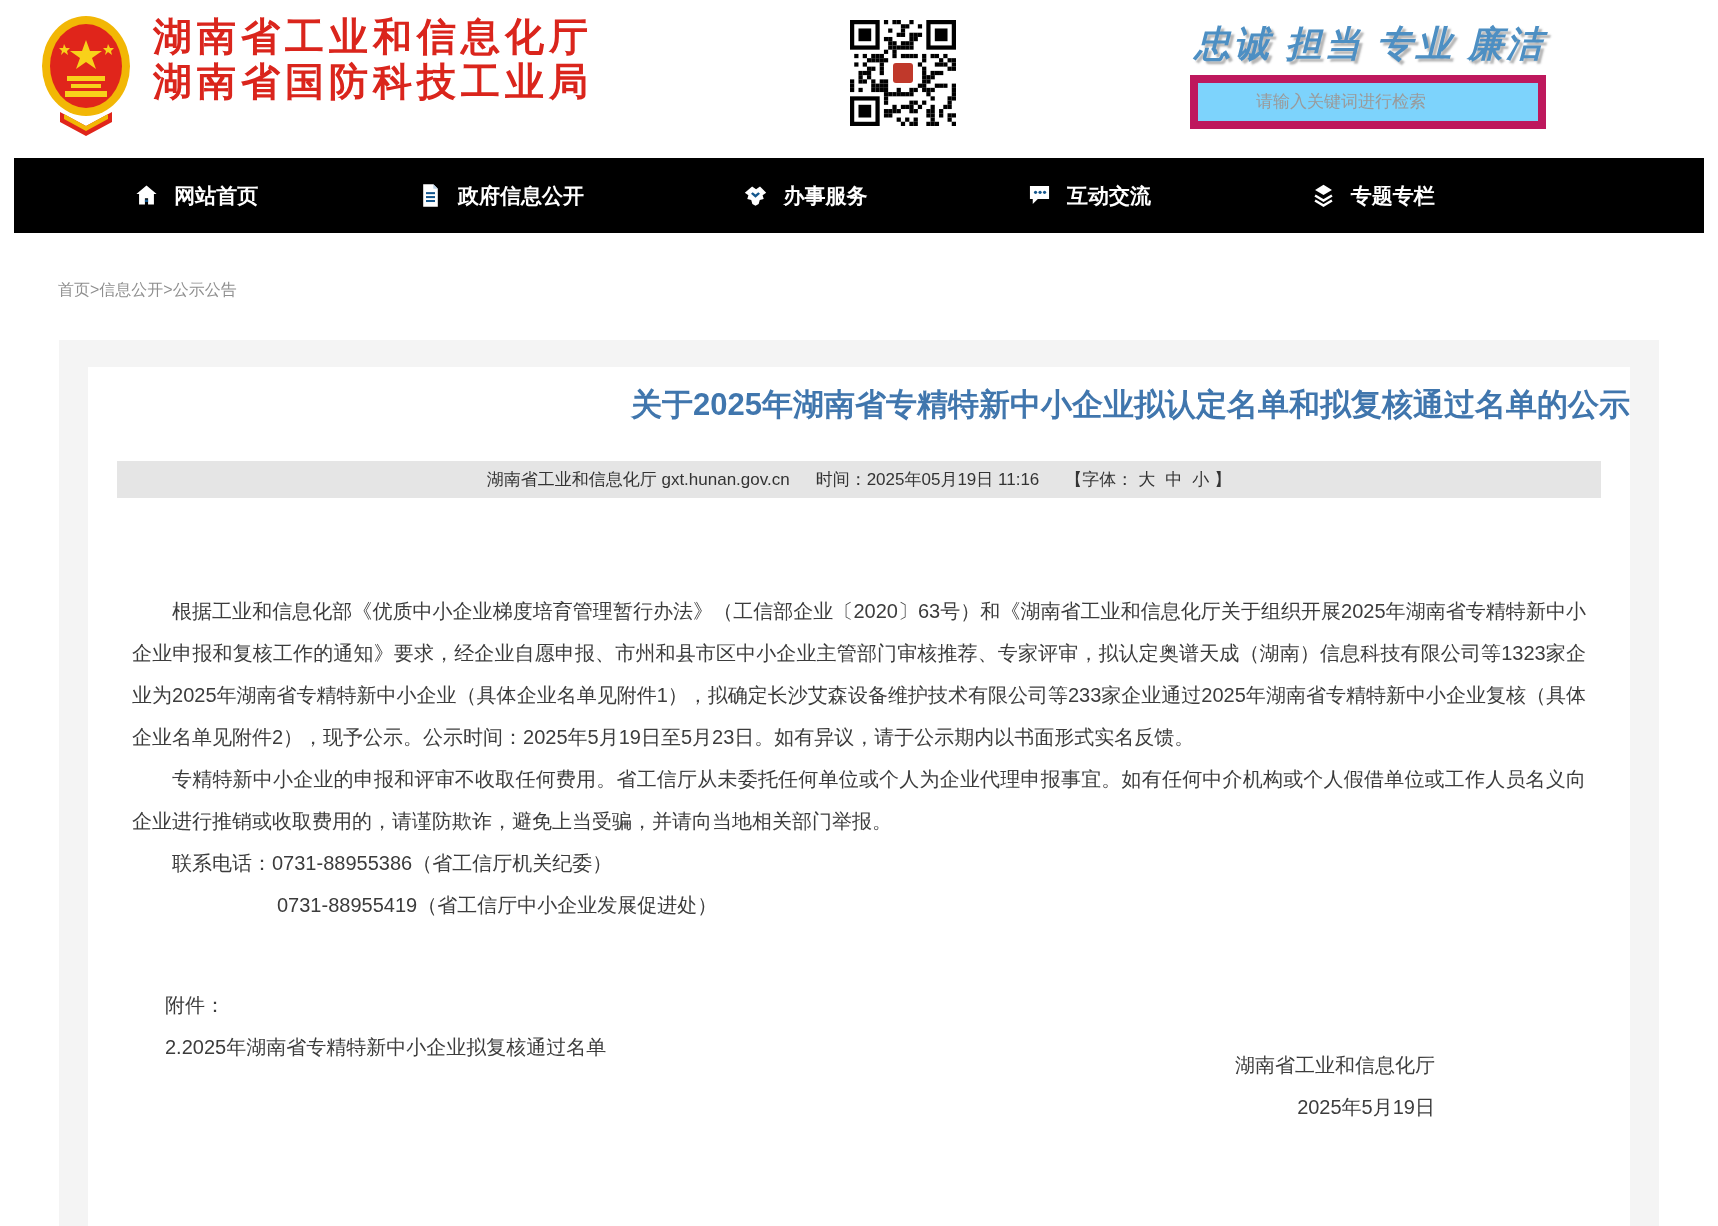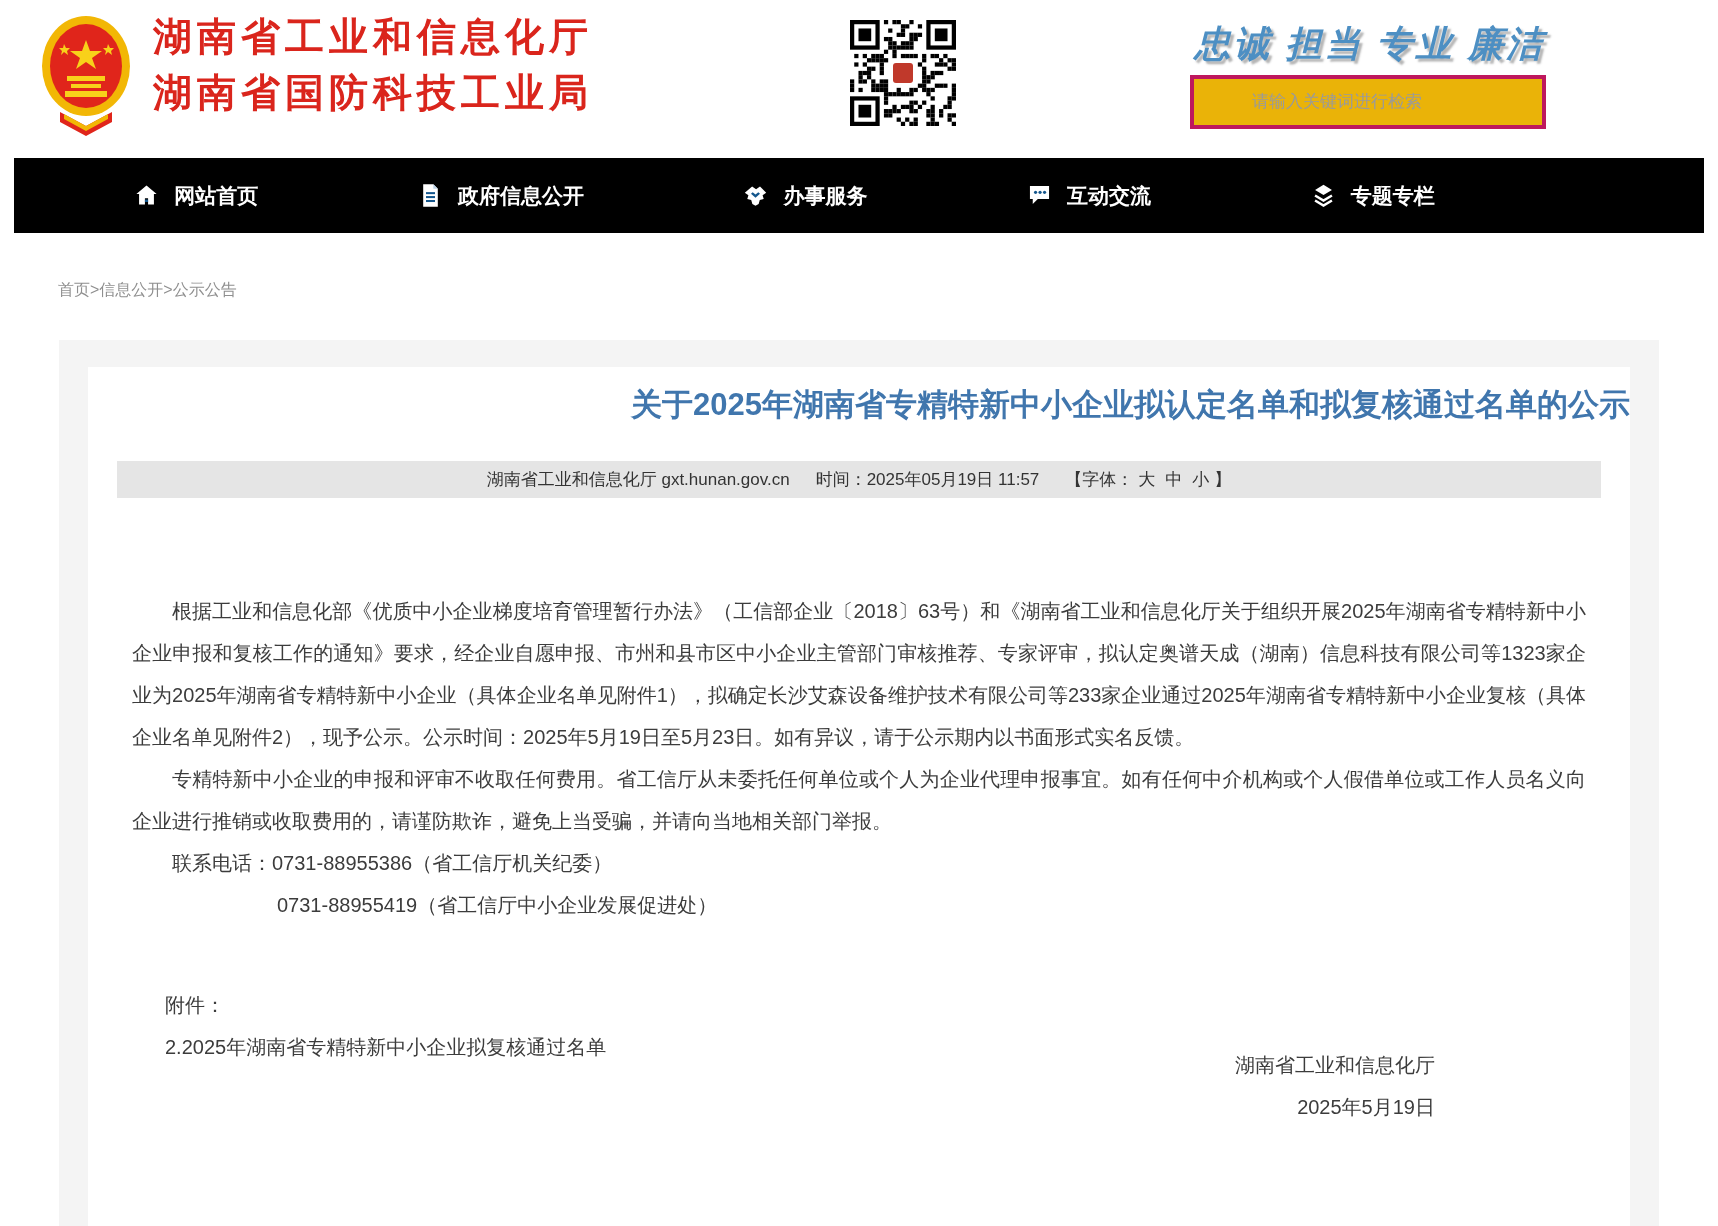--- a/index.html
+++ b/index.html
@@ -6,30 +6,30 @@
   html,body { background:#fff; }
   .page {
     position:relative; width:1718px; height:1226px; overflow:hidden; background:#fff;
     font-family:"Liberation Sans","DejaVu Sans",sans-serif; 
   }
   
   .emblem { position:absolute; left:40px; top:14px; width:92px; height:122px; }
   .org-block { position:absolute; left:153px; top:16px; }
   .org-cn { font-size:39px; font-weight:bold; color:#da251c; letter-spacing:5px; line-height:42px; }
   .org-en { font-size:15px; font-weight:bold; color:#da251c; line-height:20px; margin-top:2px; }
-  .org-cn2 { margin-top:14px; }
+  .org-cn2 { margin-top:3px; }
   .qr { position:absolute; left:850px; top:17px; width:106px; height:112px; }
   .slogan {
     position:absolute; left:1192px; top:20px; width:356px; text-align:center;
     font-size:36px; font-weight:bold; font-style:italic; letter-spacing:3px;
     color:#4d8fc3; text-shadow:3px 3px 2px rgba(90,90,90,.45); white-space:nowrap;
   }
   .search-box {
     position:absolute; left:1190px; top:75px; width:356px; height:54px;
-    border:4px solid #be185d; background:#eab308;
+    border:8px solid #be185d; background:#7dd3fc;
   }
   .search-box input {
     width:100%; height:100%; border:none; outline:none; font-size:17px;
     padding-left:58px; color:#555; background:transparent;
     font-family:"Liberation Sans","DejaVu Sans",sans-serif;
   }
   .search-box input::placeholder { color:#9a9a9a; }
   
   .nav {
     position:absolute; left:14px; top:158px; width:1690px; height:75px;
@@ -323,25 +323,25 @@
   <div class="breadcrumb">
     <span class="crumb">首页</span><span>&gt;</span><span class="crumb">信息公开</span><span>&gt;</span><span>公示公告</span>
   </div>
 
   <div class="card">
     <div class="panel">
 
       <div class="article-title">关于2025年湖南省专精特新中小企业拟认定名单和拟复核通过名单的公示</div>
 
       <div class="meta-bar">
-        <span>湖南省工业和信息化厅 gxt.hunan.gov.cn</span><span class="gap"></span><span>时间：</span><span>2025年05月19日 11:57</span><span class="gap"></span><span>【字体：</span><span class="font-size-btn">大</span><span class="font-size-btn">中</span><span class="font-size-btn">小</span><span>】</span>
+        <span>湖南省工业和信息化厅 gxt.hunan.gov.cn</span><span class="gap"></span><span>时间：</span><span>2025年05月19日 11:16</span><span class="gap"></span><span>【字体：</span><span class="font-size-btn">大</span><span class="font-size-btn">中</span><span class="font-size-btn">小</span><span>】</span>
       </div>
 
       <div class="body">
-        <p class="indent">根据工业和信息化部《优质中小企业梯度培育管理暂行办法》（工信部企业〔2018〕63号）和《湖南省工业和信息化厅关于组织开展2025年湖南省专精特新中小企业申报和复核工作的通知》要求，经企业自愿申报、市州和县市区中小企业主管部门审核推荐、专家评审，拟认定奥谱天成（湖南）信息科技有限公司等1323家企业为2025年湖南省专精特新中小企业（具体企业名单见附件1），拟确定长沙艾森设备维护技术有限公司等233家企业通过2025年湖南省专精特新中小企业复核（具体企业名单见附件2），现予公示。公示时间：2025年5月19日至5月23日。如有异议，请于公示期内以书面形式实名反馈。</p>
+        <p class="indent">根据工业和信息化部《优质中小企业梯度培育管理暂行办法》（工信部企业〔2020〕63号）和《湖南省工业和信息化厅关于组织开展2025年湖南省专精特新中小企业申报和复核工作的通知》要求，经企业自愿申报、市州和县市区中小企业主管部门审核推荐、专家评审，拟认定奥谱天成（湖南）信息科技有限公司等1323家企业为2025年湖南省专精特新中小企业（具体企业名单见附件1），拟确定长沙艾森设备维护技术有限公司等233家企业通过2025年湖南省专精特新中小企业复核（具体企业名单见附件2），现予公示。公示时间：2025年5月19日至5月23日。如有异议，请于公示期内以书面形式实名反馈。</p>
         <p class="indent">专精特新中小企业的申报和评审不收取任何费用。省工信厅从未委托任何单位或个人为企业代理申报事宜。如有任何中介机构或个人假借单位或工作人员名义向企业进行推销或收取费用的，请谨防欺诈，避免上当受骗，并请向当地相关部门举报。</p>
         <p class="indent">联系电话：0731-88955386（省工信厅机关纪委）</p>
         <p class="contact-2">0731-88955419（省工信厅中小企业发展促进处）</p>
 
         <div class="attachments">
           <p>附件：</p>
           <p class="attachment-link">2.2025年湖南省专精特新中小企业拟复核通过名单</p>
         </div>
       </div>
 

